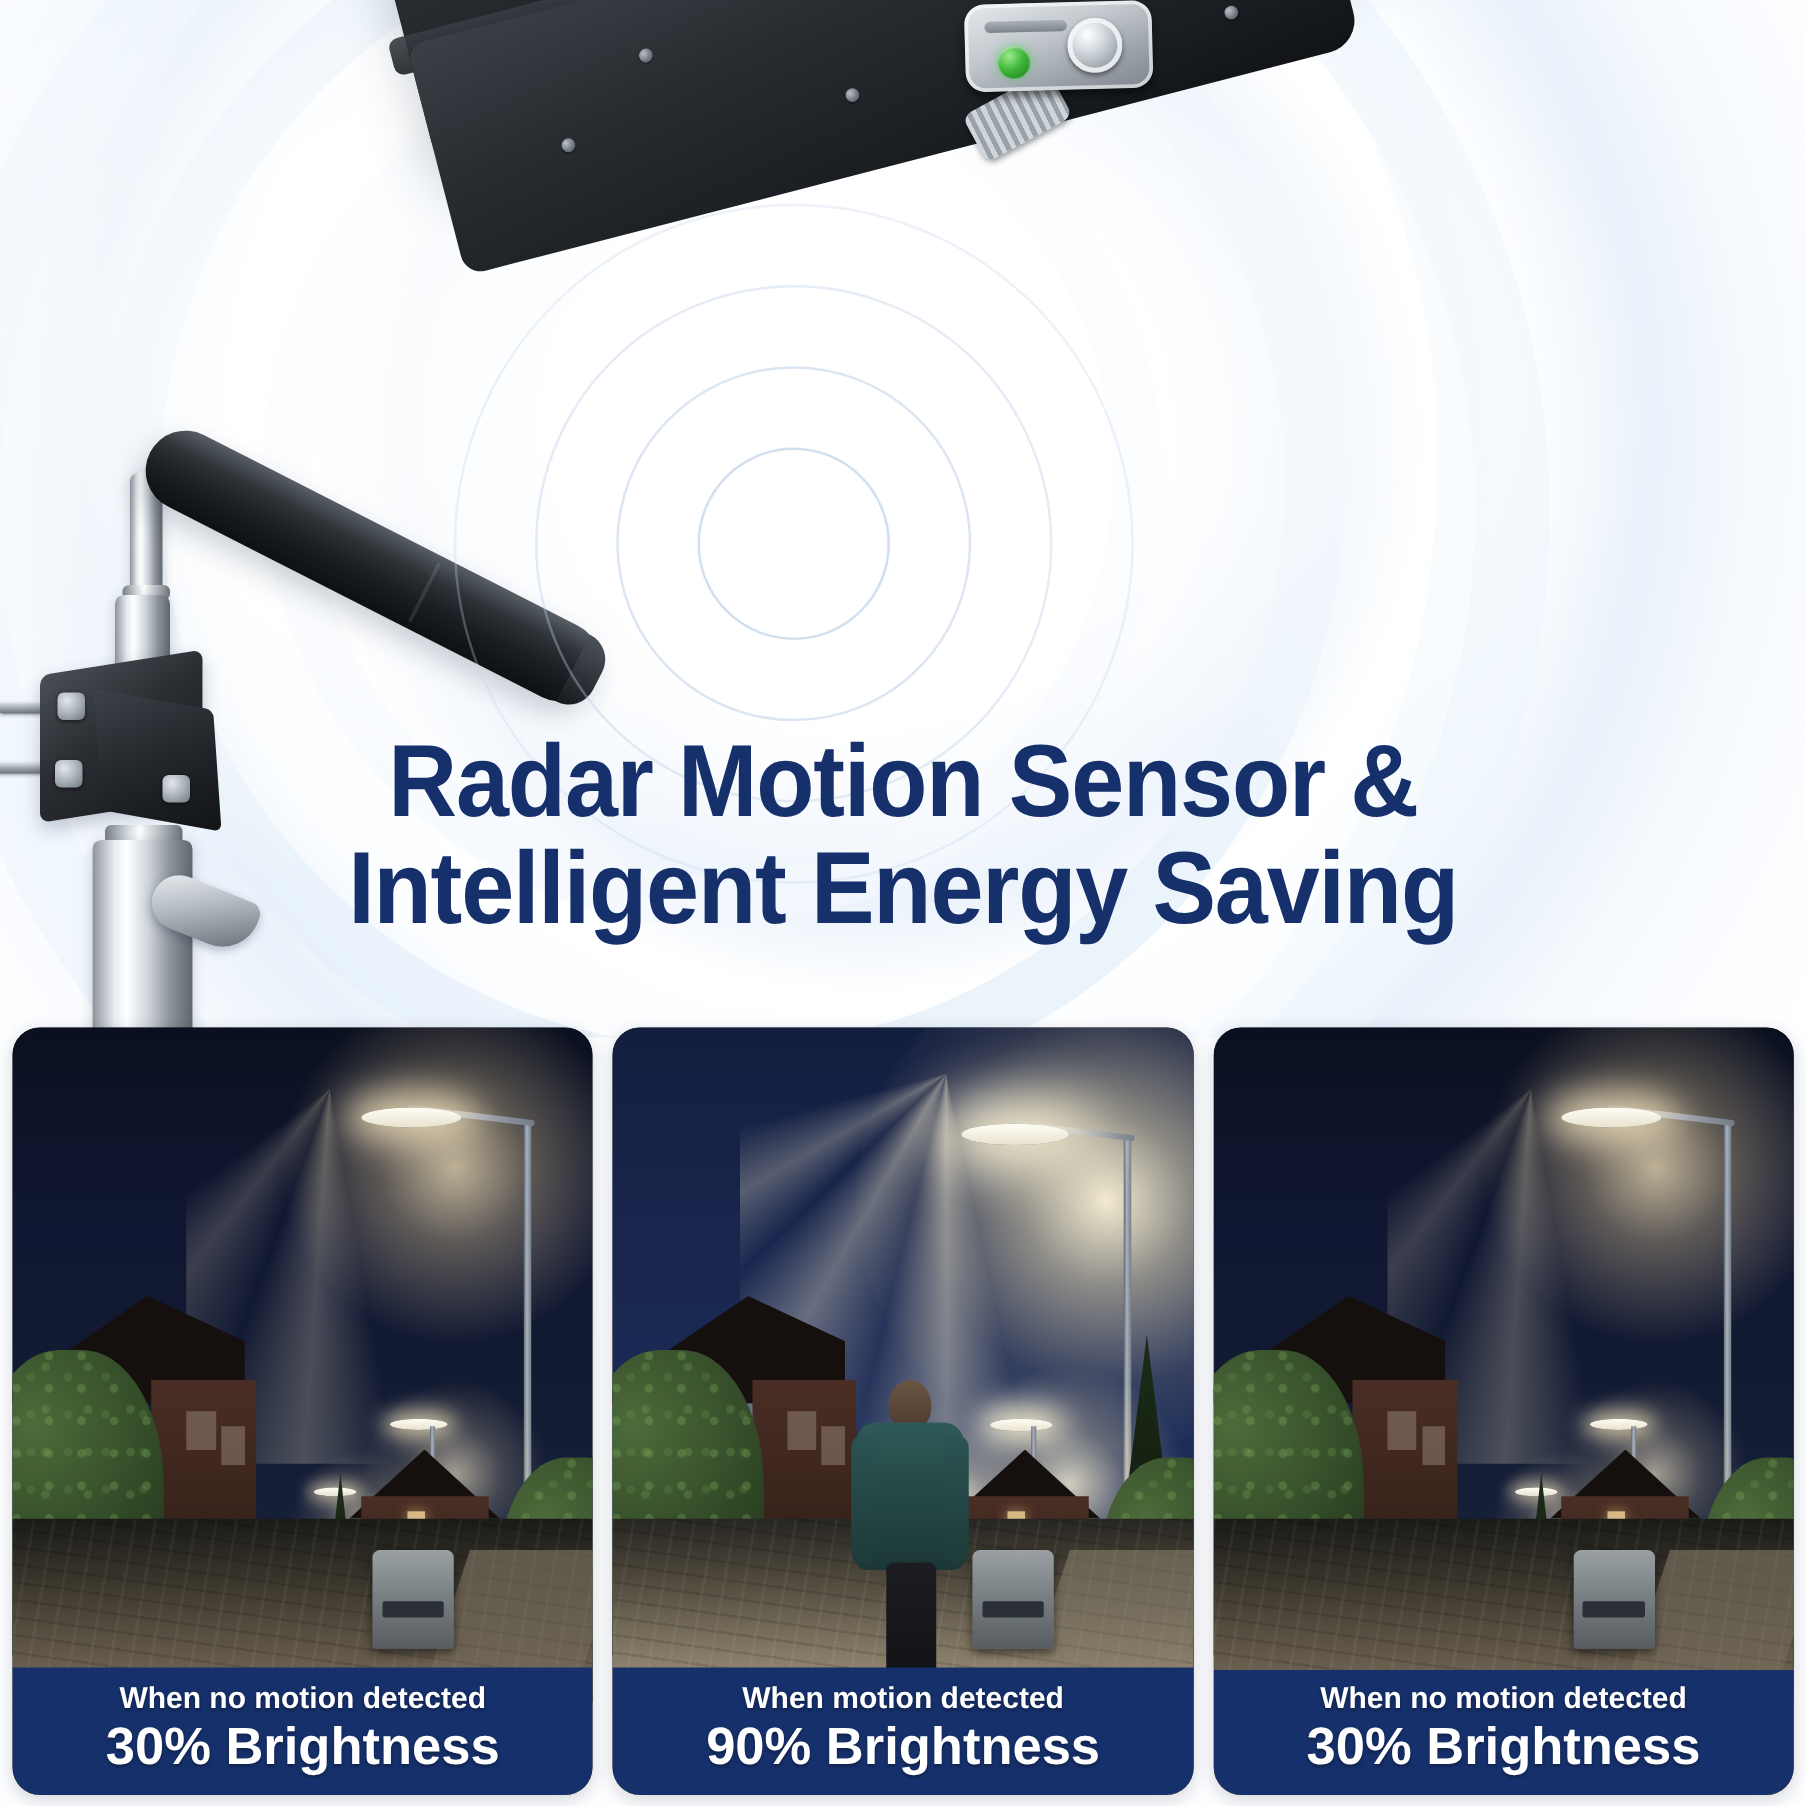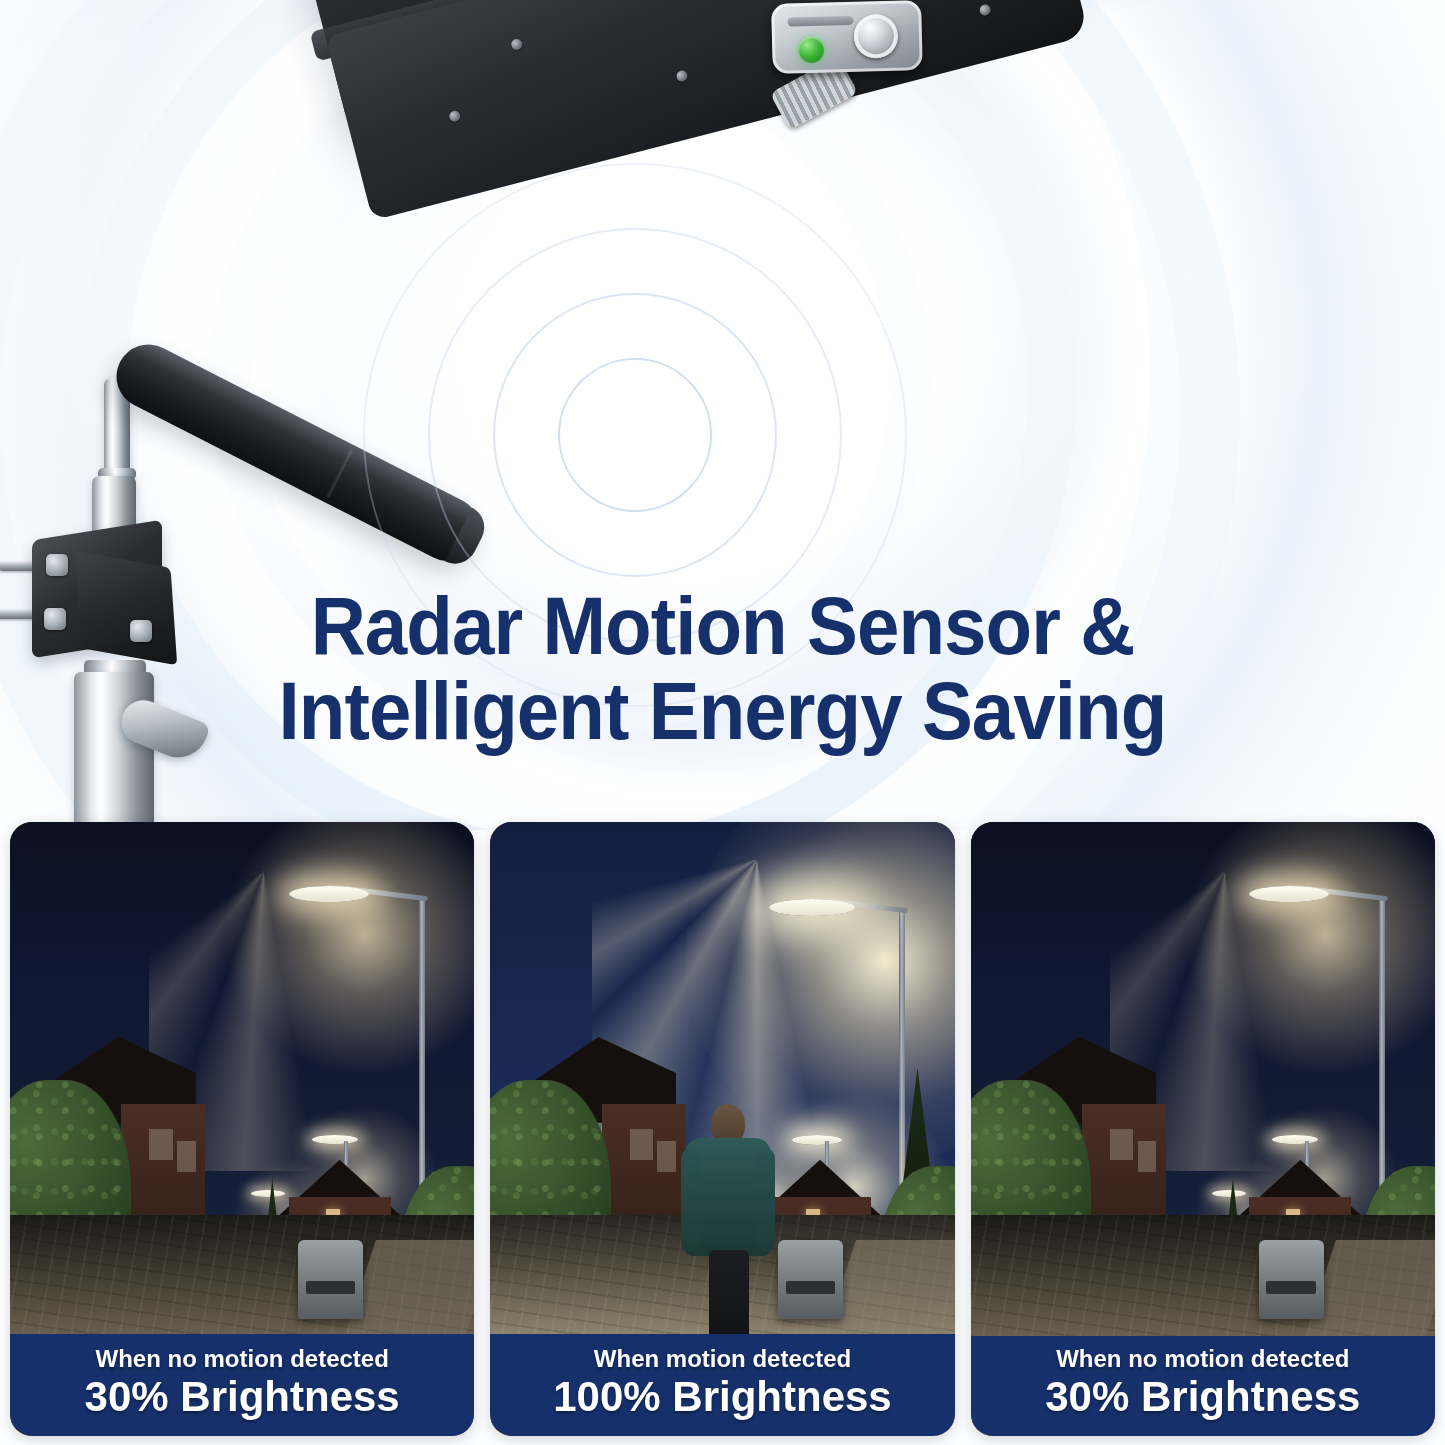--- a/index.html
+++ b/index.html
@@ -380,21 +380,21 @@
           <div class="p-armL"></div>
           <div class="p-armR"></div>
           <div class="p-legL"></div>
           <div class="p-legR"></div>
           <div class="p-shoe" style="left:21px;top:254px;"></div>
           <div class="p-shoe" style="right:19px;top:256px;"></div>
         </div>
       </div>
       <div class="caption">
         <span class="cap-line small">When motion detected</span>
-        <span class="cap-line big">100% Brightness</span>
+        <span class="cap-line big">90% Brightness</span>
       </div>
     </div>
 
     <div class="panel three">
       <div class="scene">
         <div class="sky"></div>
 
         <div class="glow" style="left:44%;top:-6%;width:300px;height:300px;background:radial-gradient(circle,rgba(255,236,190,.72) 0%,rgba(255,226,165,.32) 28%,rgba(255,220,160,0) 66%);"></div>
         <div class="beam" style="left:30%;top:8%;width:230px;height:300px;background:conic-gradient(from 170deg at 50% 0%, rgba(255,240,205,0) 0deg, rgba(255,240,205,.24) 14deg, rgba(255,240,205,0) 30deg, rgba(255,240,205,.18) 48deg, rgba(255,240,205,0) 64deg);"></div>
         <div class="lamp-pole" style="left:88%;top:12%;width:6px;height:56%;border-radius:3px;"></div>

